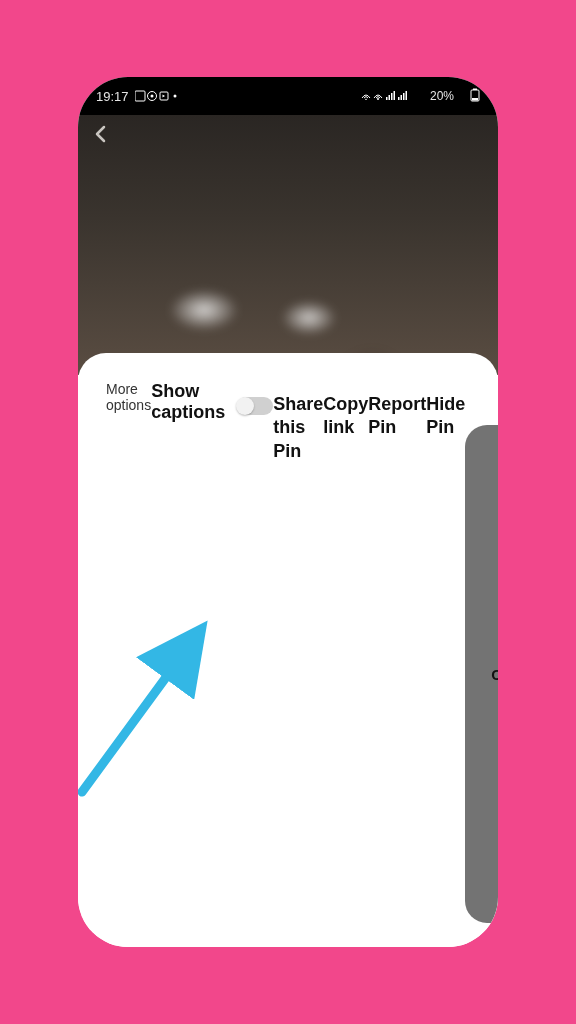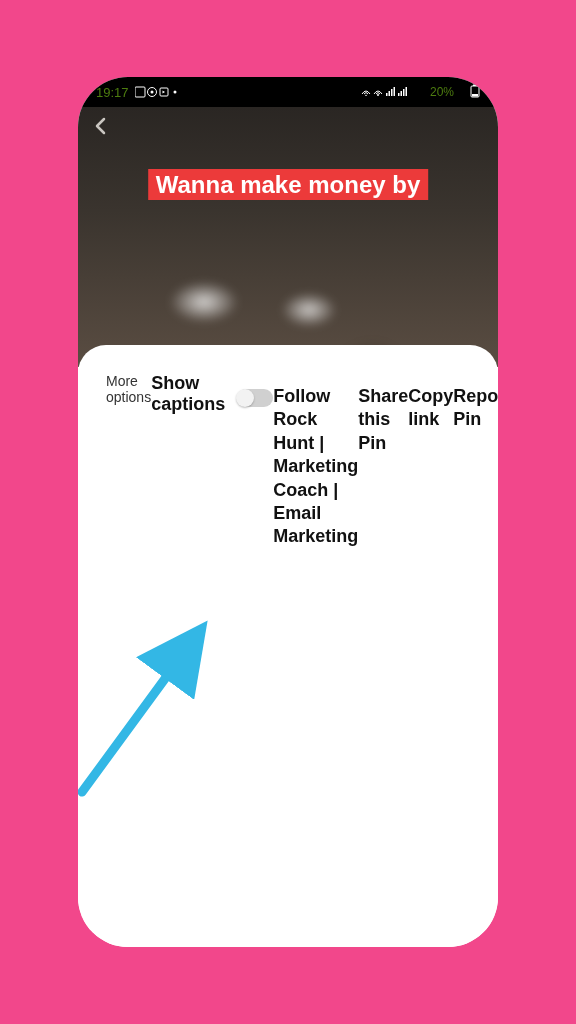--- a/index.html
+++ b/index.html
@@ -15,23 +15,23 @@
     width: 420px;
     height: 870px;
     background: #fff;
     border-radius: 50px;
     overflow: hidden;
     position: relative;
     display: flex;
     flex-direction: column;
   }
   .status-bar {
-    height: 30px;
+    height: 38px;
     background: #000;
-    color: #4d7c0f;
+    color: #e5e5e5;
     display: flex;
     align-items: center;
     justify-content: space-between;
     padding: 8px 18px;
     font-size: 13px;
     font-weight: 500;
   }
   .status-left { display: flex; align-items: center; gap: 6px; }
   .status-right { display: flex; align-items: center; gap: 16px; font-size: 12px; }
   .status-icons { display: flex; align-items: center; gap: 3px; font-size: 10px; letter-spacing: -1px; }
@@ -231,35 +231,34 @@
     </div>
   </div>
 
   <div class="pin-area">
     <div class="back-btn">
       <svg width="18" height="18" viewBox="0 0 18 18">
           <path d="M12 2 L5 9 L12 16" stroke="#c9c5c0" stroke-width="2.5" fill="none" stroke-linecap="round" stroke-linejoin="round"></path>
         </svg>
     </div>
     <div class="caption-block">
-      <span class="caption-line"><span>Wanna make money by</span></span><br>
+      <br>
     </div>
   </div>
 
   <div class="sheet">
     <div class="sheet-title">More options</div>
 
     <div class="captions-row">
       <div class="captions-text">
         <div class="captions-title">Show captions</div>
       </div>
       <div class="toggle"></div>
     </div>
 
-    <div class="menu-item">Follow Rock Hunt | Marketing Coach | Email Marketing</div>
     <div class="menu-item">Share this Pin</div>
     <div class="menu-item">Copy link</div>
     <div class="menu-item">Report Pin</div>
     <div class="menu-item">Hide Pin</div>
 
     <div class="close-row">
       <button class="close-btn">Close</button>
     </div>
 
     <div class="nav-bar">

